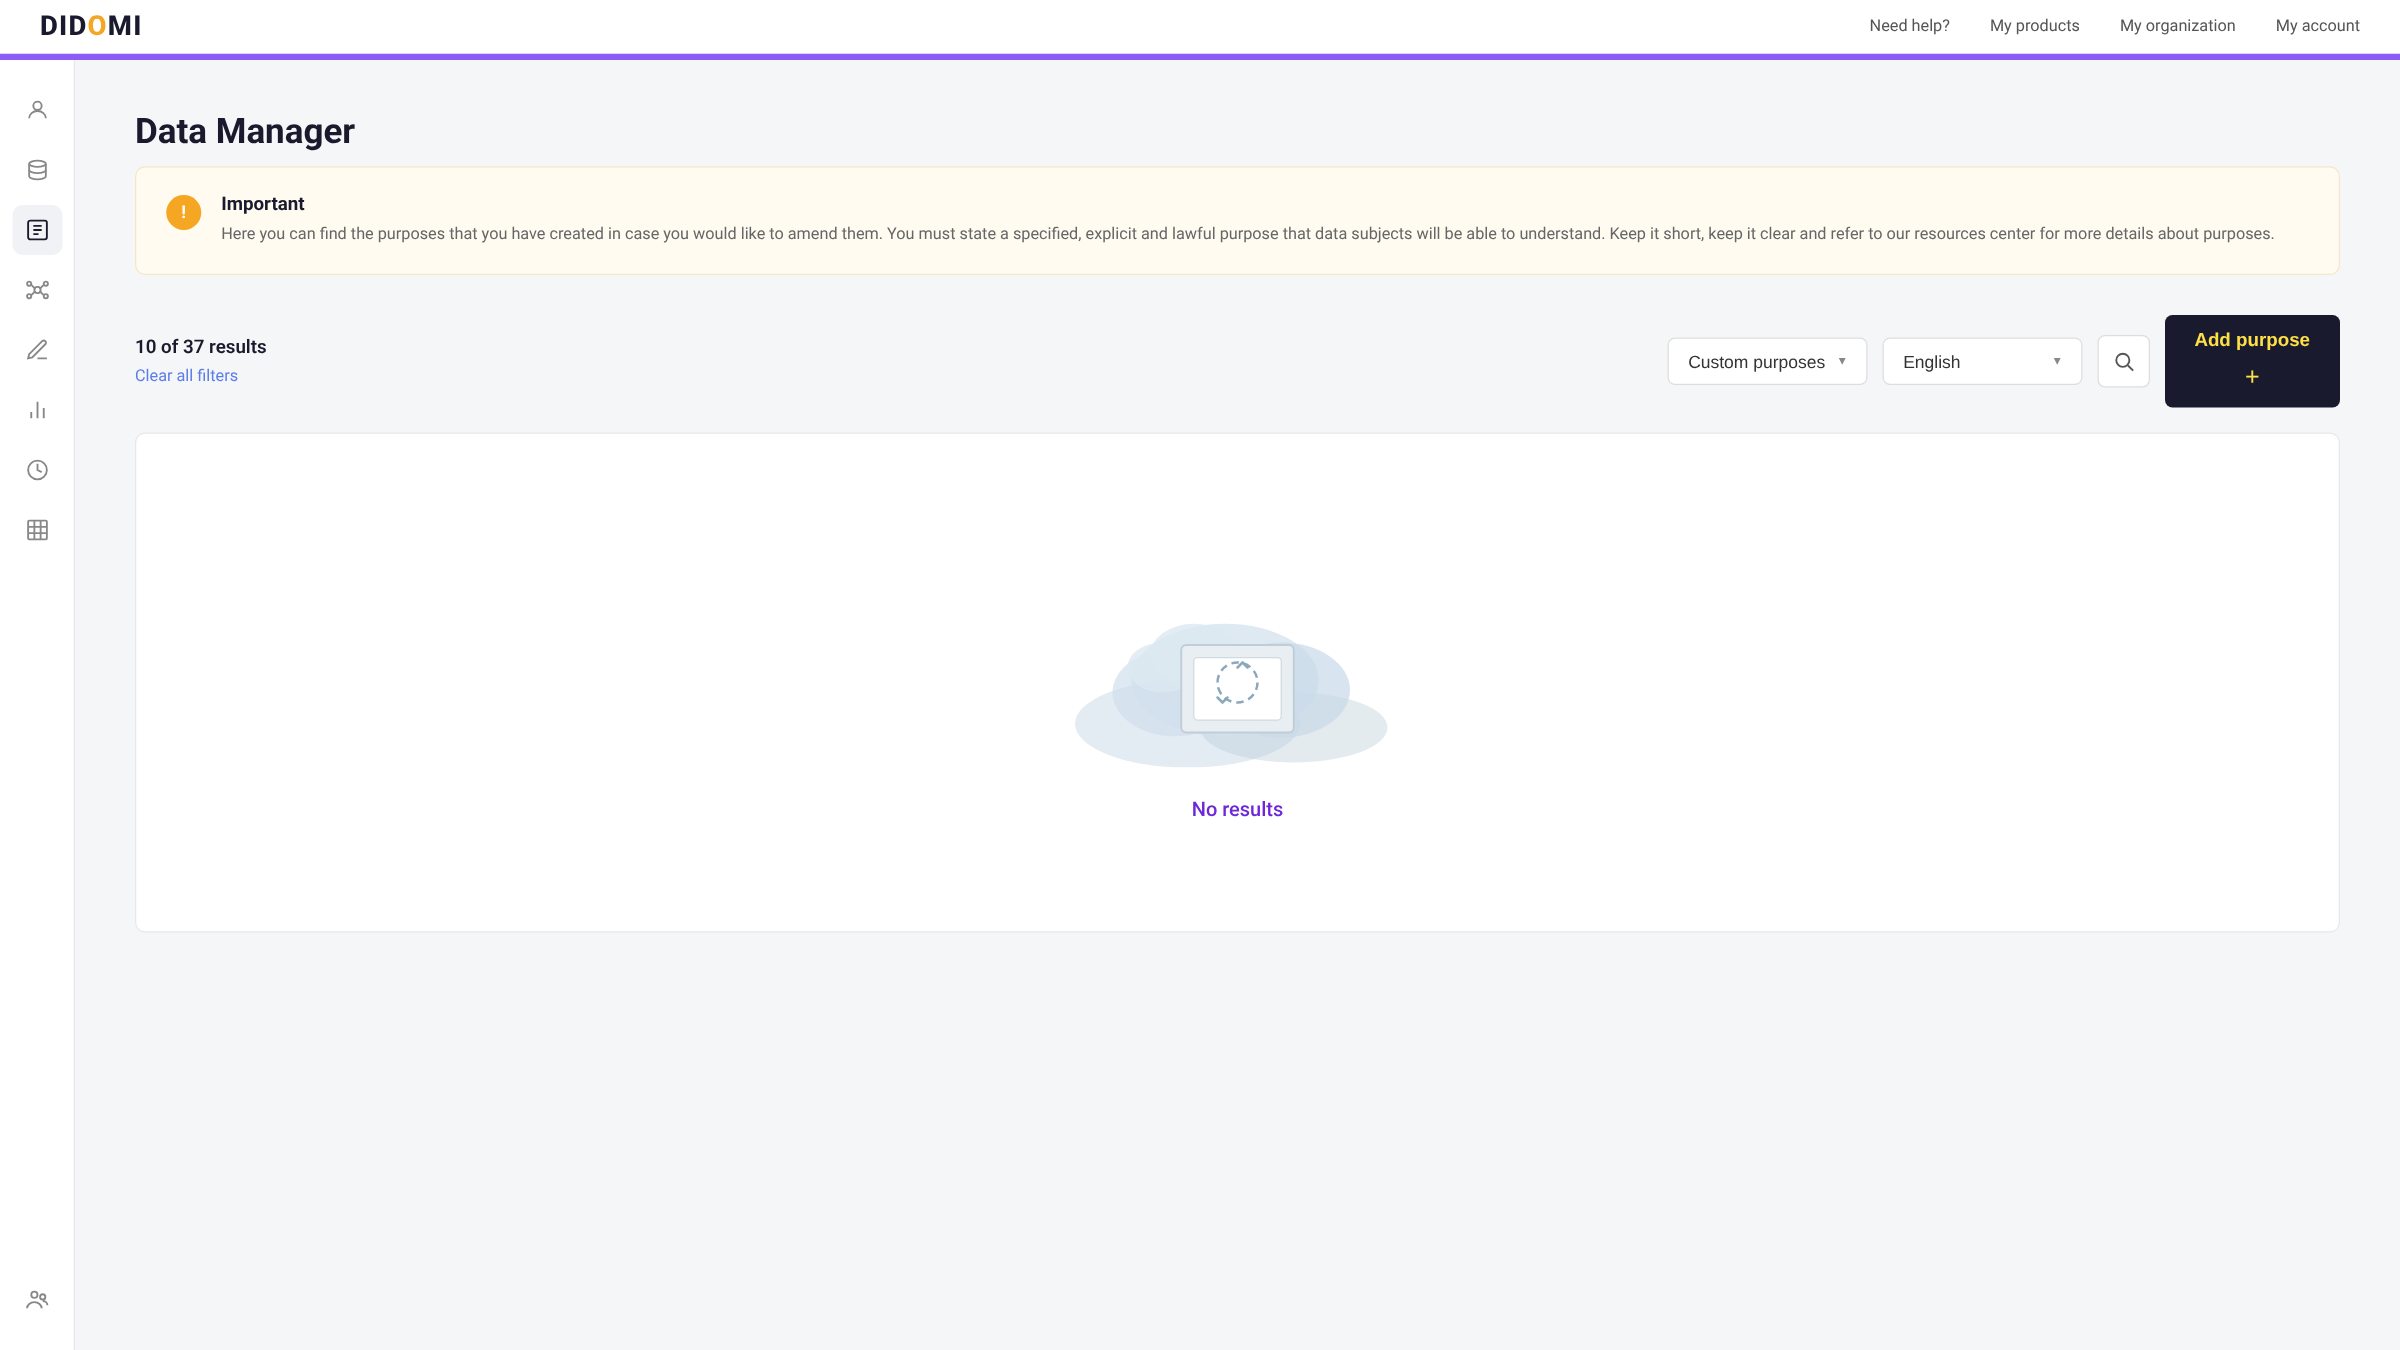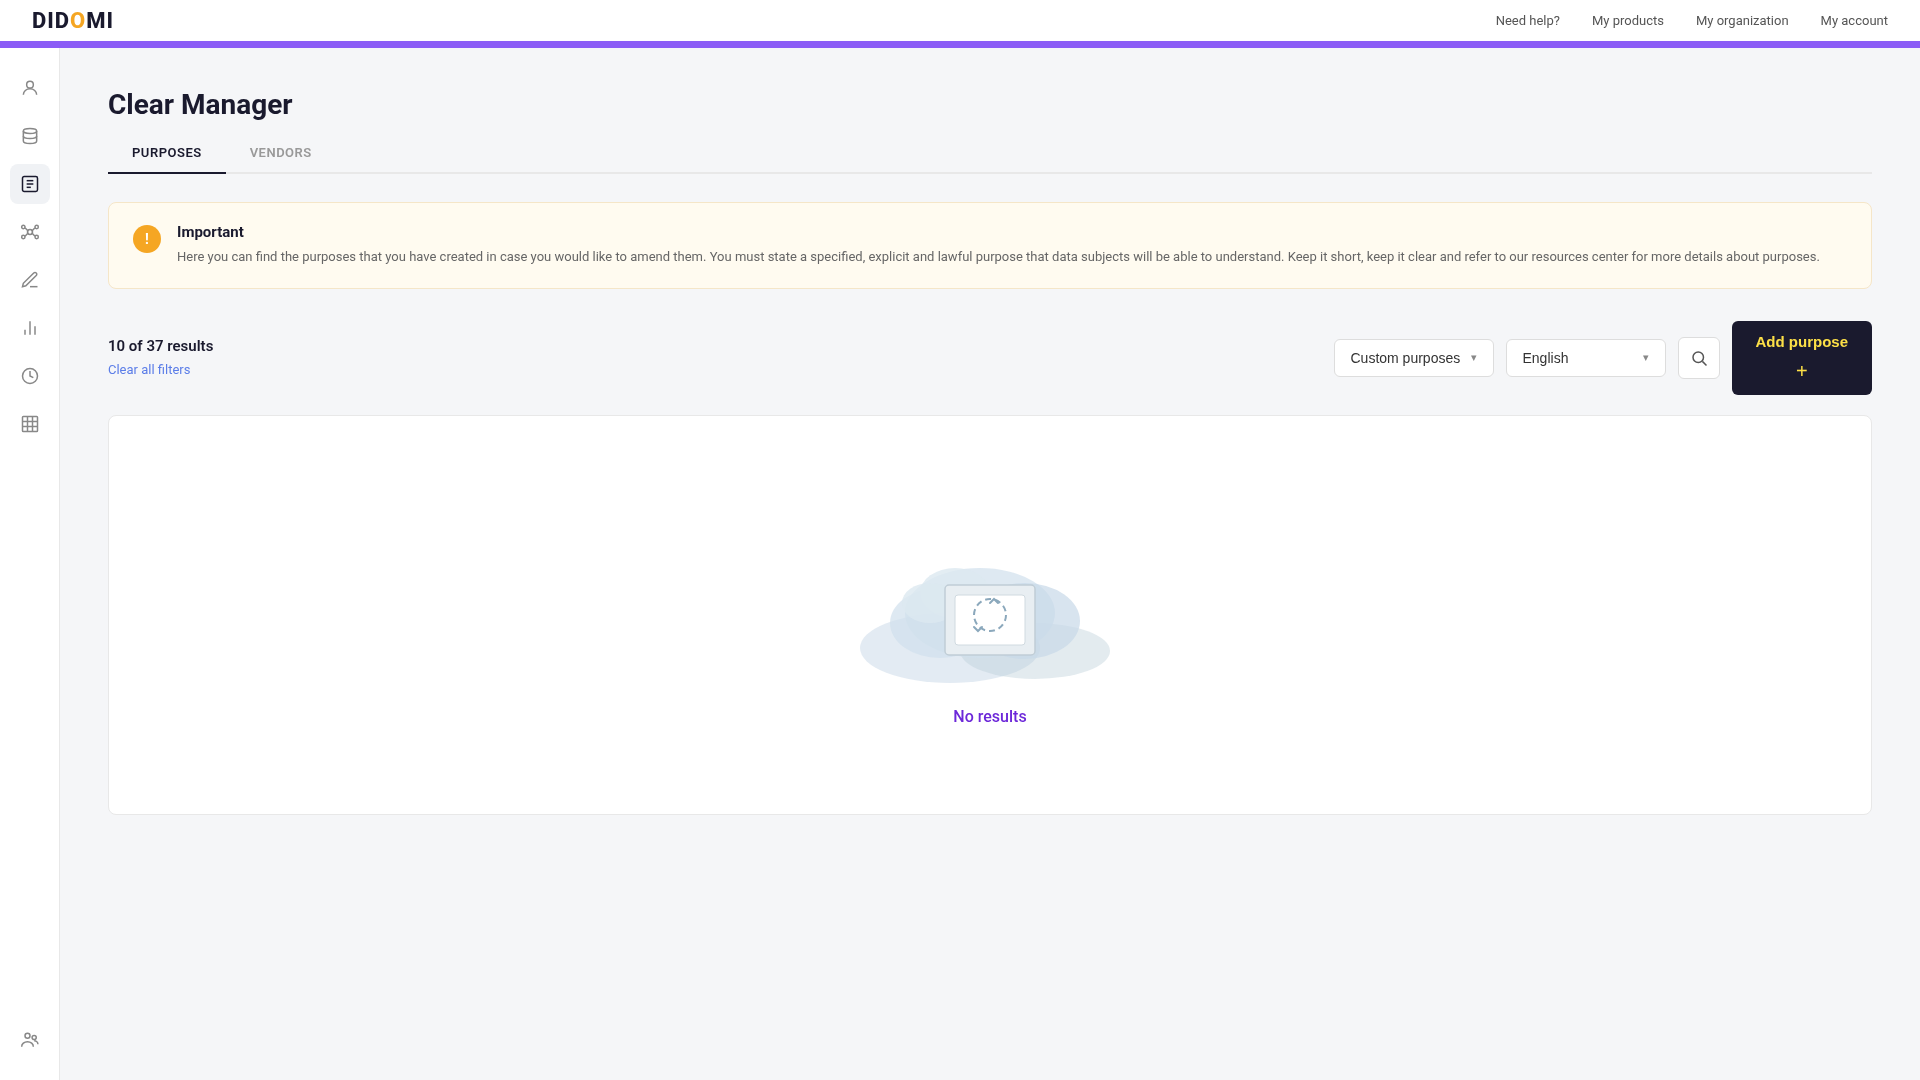--- a/index.html
+++ b/index.html
@@ -7,21 +7,21 @@
       font-family: -apple-system, BlinkMacSystemFont, 'Segoe UI', Roboto, sans-serif;
       background: #f5f6f8;
       color: #333;
       min-height: 1080px;
       width: 1920px;
     }
 
     
     .top-nav {
       background: #fff;
-      border-bottom: 7px solid #8b5cf6;
+      border-bottom: 5px solid #8b5cf6;
       height: 48px;
       display: flex;
       align-items: center;
       padding: 0 32px;
       position: fixed;
       top: 0;
       left: 0;
       right: 0;
       z-index: 100;
     }
@@ -383,26 +383,22 @@
       <svg class="svg-icon" viewBox="0 0 24 24" fill="none" stroke="currentColor" stroke-width="1.8">
         <circle cx="9" cy="7" r="3"></circle>
           <circle cx="17" cy="9" r="2.5"></circle>
           <path d="M2 20c0-3.3 3.1-6 7-6s7 2.7 7 6"></path>
           <path d="M17 13c2.5 0 4.5 1.8 4.5 4"></path>
       </svg>
     </div>
   </aside>
 
   <main class="main-content">
-    <h1 class="page-title">Clear Manager</h1>
-
-    <div class="tabs">
-      <div class="tab active">PURPOSES</div>
-      <div class="tab">VENDORS</div>
-    </div>
+    <h1 class="page-title">Data Manager</h1>
+
 
     <div class="alert-box">
       <div class="alert-icon">!</div>
       <div class="alert-content">
         <div class="alert-title">Important</div>
         <div class="alert-text">Here you can find the purposes that you have created in case you would like to amend them. You must state a specified, explicit and lawful purpose that data subjects will be able to understand. Keep it short, keep it clear and refer to our resources center for more details about purposes.</div>
       </div>
     </div>
 
     <div class="toolbar">

